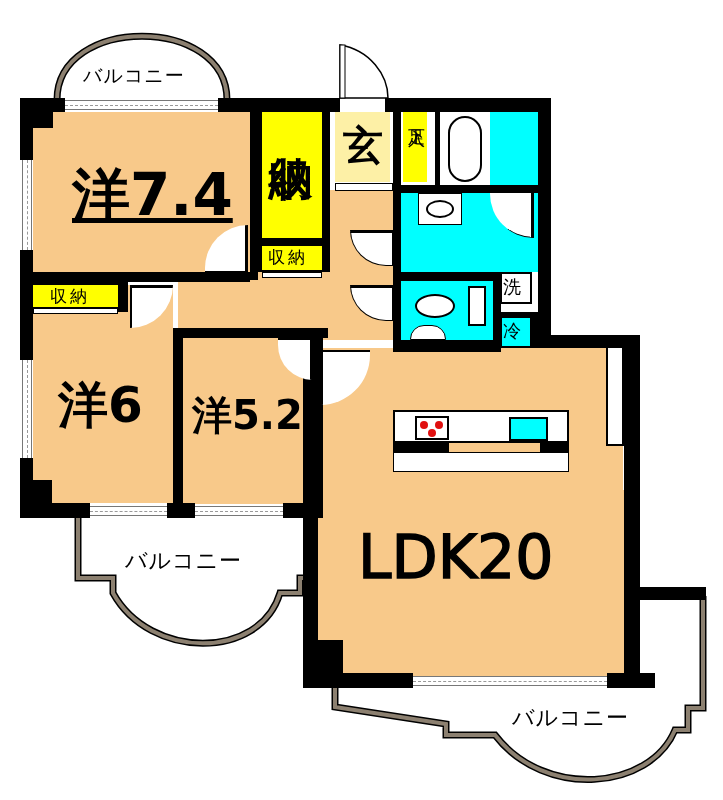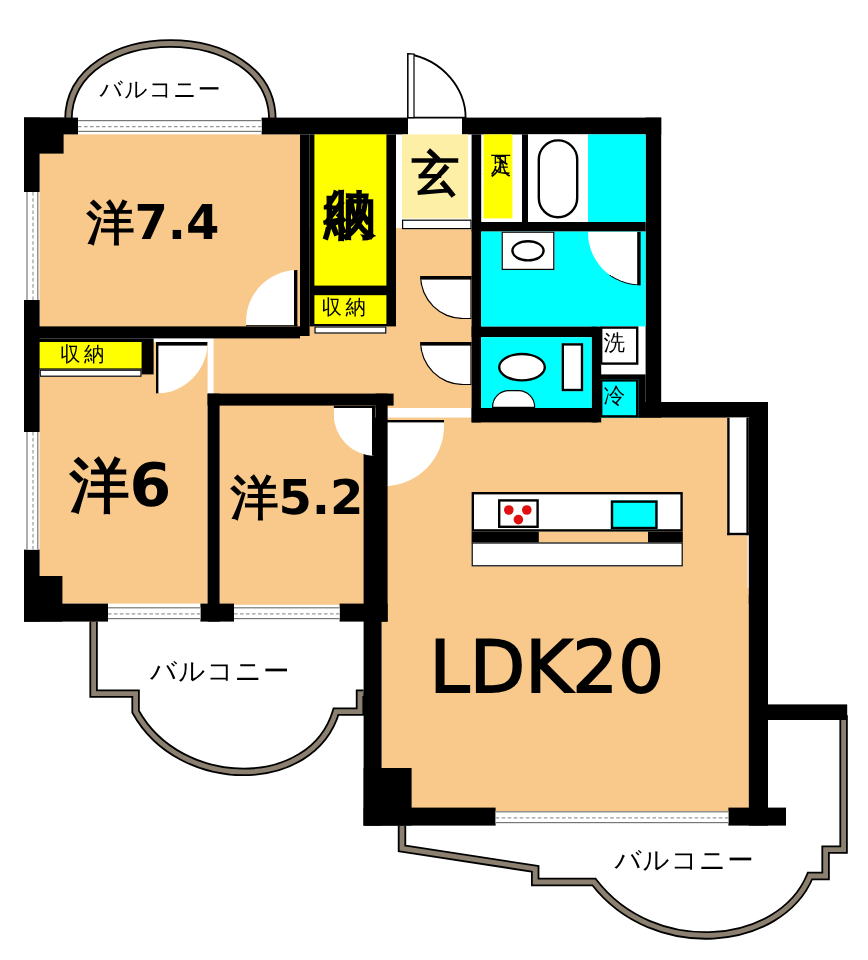--- a/index.html
+++ b/index.html
@@ -143,20 +143,20 @@
 <div class="abs" style="left:415px;top:416px;width:34px;height:24px;border:2px solid #000;background:#fff;box-sizing:border-box;">
   <span style="position:absolute;left:3px;top:3px;width:8px;height:8px;background:#e01010;border-radius:50%;"></span>
   <span style="position:absolute;left:18px;top:3px;width:8px;height:8px;background:#e01010;border-radius:50%;"></span>
   <span style="position:absolute;left:11px;top:11px;width:8px;height:8px;background:#e01010;border-radius:50%;"></span>
 </div>
 <div class="cyan" style="left:509px;top:417px;width:39px;height:24px;border:2px solid #000;box-sizing:border-box;"></div>
 <div class="wall" style="left:393px;top:443px;width:56px;height:10px;"></div>
 <div class="wall" style="left:540px;top:443px;width:29px;height:10px;"></div>
 <div class="white" style="left:393px;top:452px;width:176px;height:20px;border:1px solid #000;box-sizing:border-box;"></div>
 
-<div class="label" style="left:72px;top:166px;font-size:40px;">洋7.4</div>
+<div class="label" style="left:72px;top:166px;font-size:58px;text-decoration:underline;">洋7.4</div>
 <div class="label" style="left:58px;top:380px;font-size:50px;">洋6</div>
 <div class="label" style="left:192px;top:395px;font-size:40px;">洋5.2</div>
 <div class="label" style="left:358px;top:527px;font-size:60px;font-weight:normal;-webkit-text-stroke:1.5px #000;">LDK20</div>
 
 <div class="bal" style="left:83px;top:66px;font-size:19px;">バルコニー</div>
 <div class="bal" style="left:125px;top:550px;">バルコニー</div>
 <div class="bal" style="left:512px;top:707px;">バルコニー</div>
 
 </body></html>

